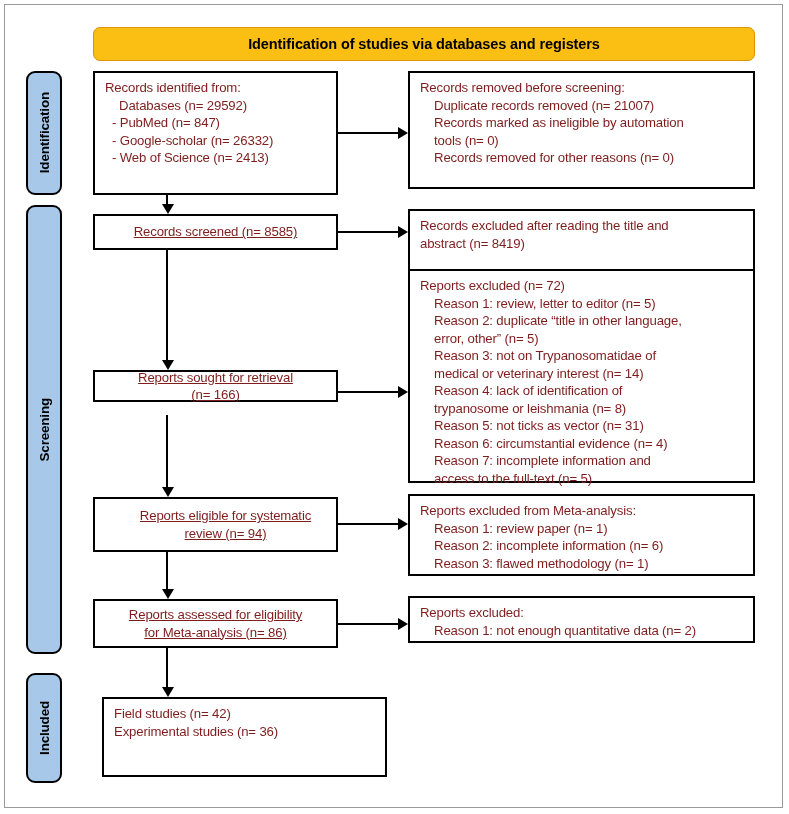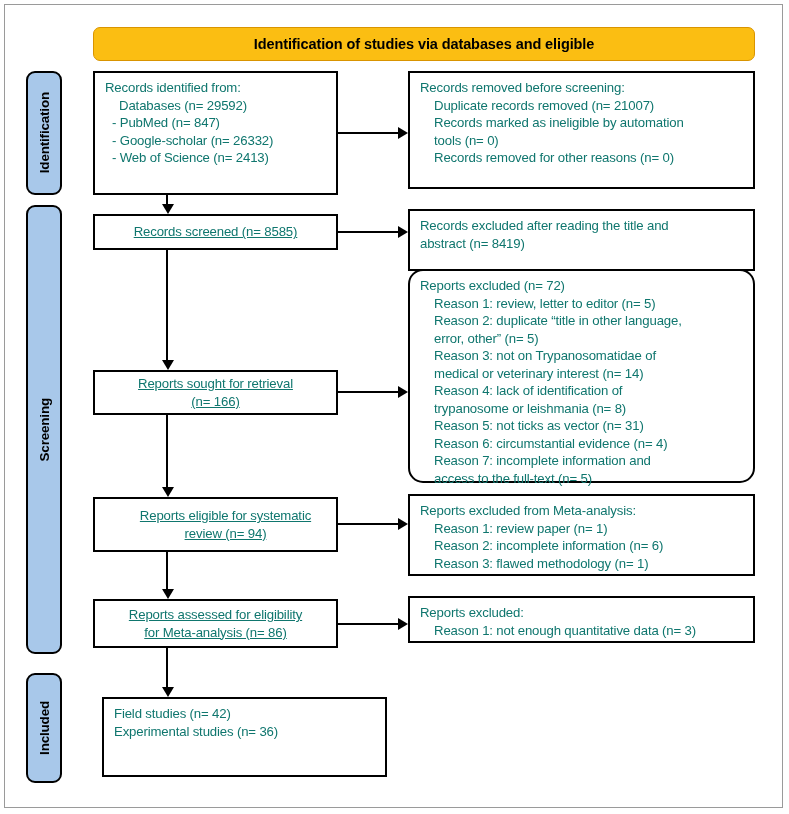--- a/index.html
+++ b/index.html
@@ -73,45 +73,45 @@
 
   
   .box {
     position: absolute;
     background: #ffffff;
     border: 2px solid #000;
     box-sizing: border-box;
     padding: 6px 8px 6px 10px;
     font-size: 13.2px;
     line-height: 17.5px;
-    color: #0f766e;
+    color: #7f1d1d;
     letter-spacing: -0.15px;
     white-space: pre-wrap;
   }
   .box.center {
     display: flex;
     align-items: center;
     justify-content: center;
     text-align: center;
     padding: 4px 8px;
     text-decoration: underline;
   }
 
   
   #box-identified        { left: 93px;  top: 71px;  width: 245px; height: 124px; }
   #box-screened          { left: 93px;  top: 214px; width: 245px; height: 36px; }
-  #box-sought            { left: 93px;  top: 370px; width: 245px; height: 45px; }
+  #box-sought            { left: 93px;  top: 370px; width: 245px; height: 32px; }
   #box-eligible          { left: 93px;  top: 497px; width: 245px; height: 55px; padding-left: 28px; }
   #box-assessed          { left: 93px;  top: 599px; width: 245px; height: 49px; }
   #box-included-final    { left: 93px;  top: 697px; width: 285px; height: 80px; margin-left: 9px; }
 
   
   #box-removed           { left: 408px; top: 71px;  width: 347px; height: 118px; }
   #box-excluded-title    { left: 408px; top: 209px; width: 347px; height: 62px; }
-  #box-reports-excluded  { left: 408px; top: 269px; width: 347px; height: 214px; border-radius: 15px; }
+  #box-reports-excluded  { left: 408px; top: 269px; width: 347px; height: 214px; }
   #box-excluded-meta     { left: 408px; top: 494px; width: 347px; height: 82px; }
   #box-excluded-final    { left: 408px; top: 596px; width: 347px; height: 47px; }
 
   
   .hline {
     position: absolute;
     height: 2px;
     background: #000;
   }
   .vline {
@@ -133,21 +133,21 @@
     border-right: 6px solid transparent;
     border-top: 10px solid #000;
   }
 </style>
 </head>
 <body>
 
 <div id="page">
   <div id="frame"></div>
 
-  <div class="banner">Identification of studies via databases and eligible</div>
+  <div class="banner">Identification of studies via databases and registers</div>
 
   <div class="stage" id="stage-identification">
     <span>Identification</span>
   </div>
   <div class="stage" id="stage-screening">
     <span>Screening</span>
   </div>
   <div class="stage" id="stage-included">
     <span>Included</span>
   </div>
@@ -201,21 +201,21 @@
     Reason 2: incomplete information (n= 6)
     Reason 3: flawed methodology (n= 1)</div>
   <div class="hline" style="left:338px; top:523px; width:60px;"></div>
   <div class="arrow-right" style="left:398px; top:518px;"></div>
   <div class="vline" style="left:166px; top:552px; height:37px;"></div>
   <div class="arrow-down" style="left:162px; top:589px;"></div>
 
   <div class="box center" id="box-assessed">Reports assessed for eligibility
 for Meta-analysis (n= 86)</div>
   <div class="box" id="box-excluded-final">Reports excluded:
-    Reason 1: not enough quantitative data (n= 3)</div>
+    Reason 1: not enough quantitative data (n= 2)</div>
   <div class="hline" style="left:338px; top:623px; width:60px;"></div>
   <div class="arrow-right" style="left:398px; top:618px;"></div>
   <div class="vline" style="left:166px; top:648px; height:39px;"></div>
   <div class="arrow-down" style="left:162px; top:687px;"></div>
 
   <div class="box" id="box-included-final">Field studies (n= 42)
 Experimental studies (n= 36)</div>
 </div>
 
 </body></html>

